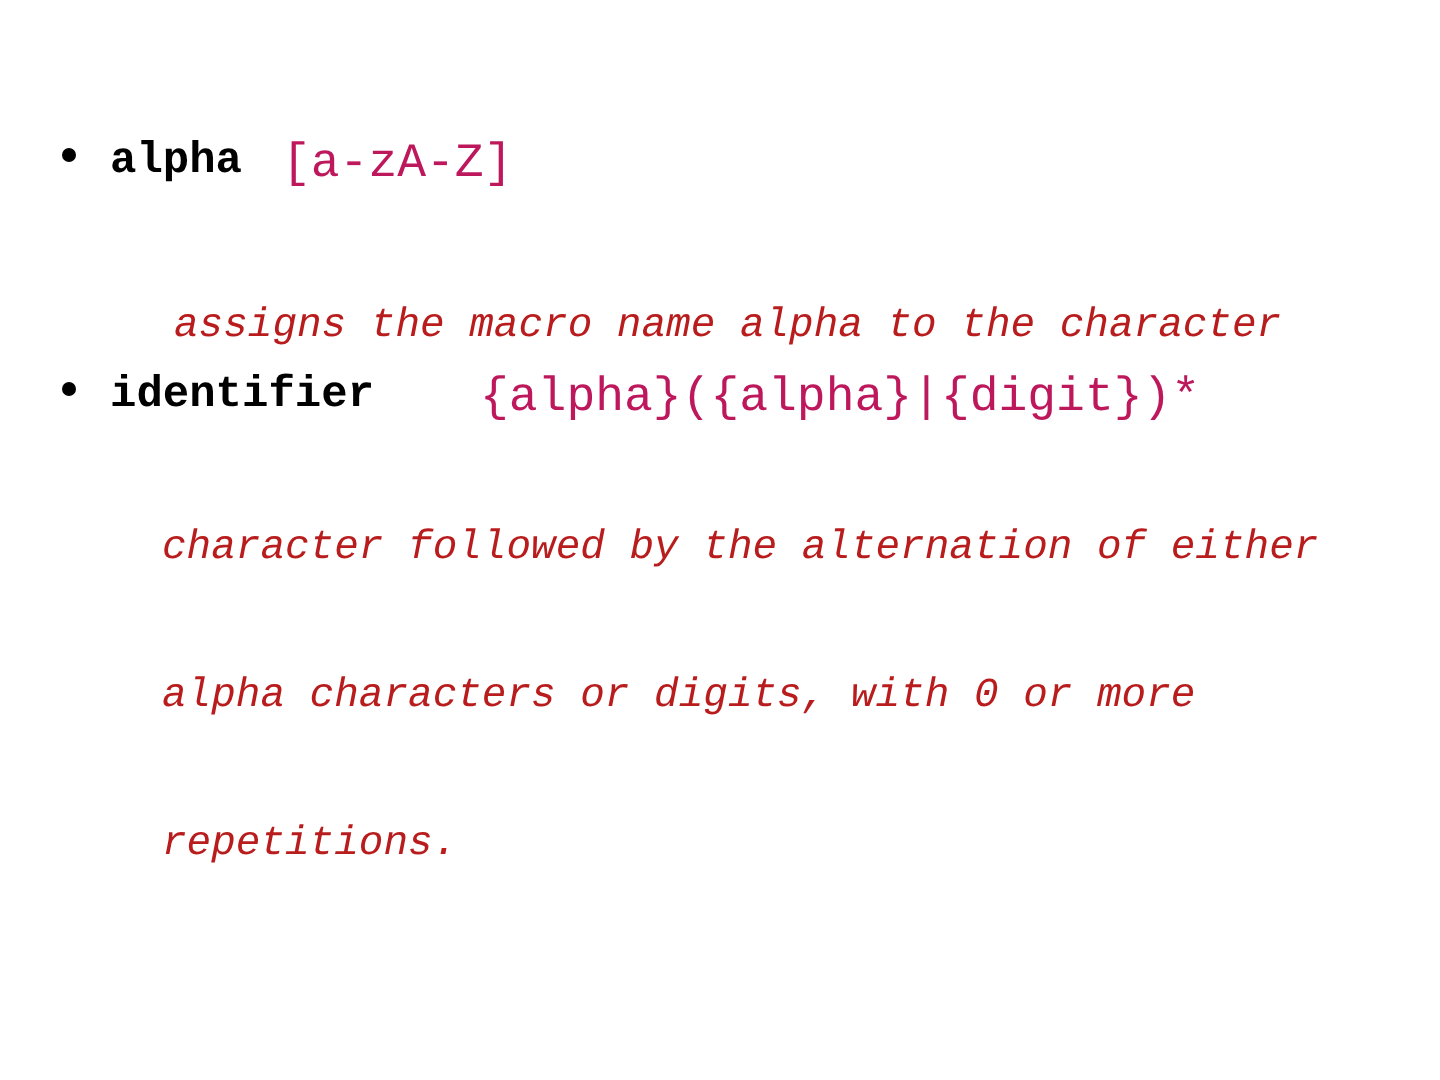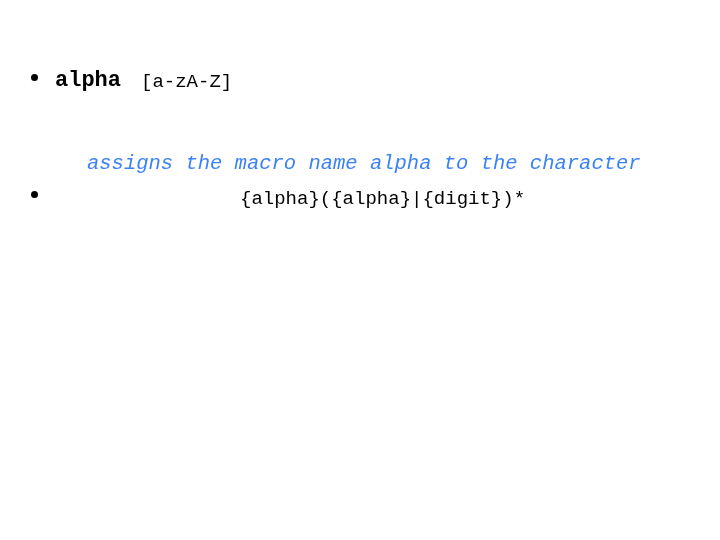--- a/index.html
+++ b/index.html
@@ -59,35 +59,35 @@
     line-height: 26px;
     letter-spacing: 0px;
     color: #000000;
   }
 
   .pattern {
     position: absolute;
     top: 3px;
     font-family: "Liberation Mono", "DejaVu Sans Mono", monospace;
     font-weight: normal;
-    font-size: 19px;
+    font-size: 24px;
     line-height: 23px;
-    color: #000000;
+    color: #be185d;
   }
 
   #bullet-1 .pattern { left: 141px; }
   #bullet-2 .pattern { left: 204px; margin-left: 36px; }
 
   .desc {
     position: absolute;
     font-family: "Liberation Mono", "DejaVu Sans Mono", monospace;
     font-style: italic;
     font-size: 20.5px;
     line-height: 24.8px;
-    color: #3b82f6;
+    color: #b91c1c;
     white-space: pre-wrap;
     margin: 0;
   }
 
   #desc-1 {
     left: 87px;
     top: 34px;
     width: 580px;
   }
 
@@ -114,19 +114,23 @@
       <span class="pattern">[a-zA-Z]</span>
     </div>
     <div class="desc" id="desc-1">
       <span class="desc-line">assigns the macro name alpha to the character</span>
     </div>
   </div>
 
   <div class="bullet-block" id="bullet-2">
     <div class="bullet-head">
       <span class="bullet-marker"></span>
+      <span class="term">identifier</span>
       <span class="pattern">{alpha}({alpha}|{digit})*</span>
     </div>
     <div class="desc" id="desc-2">
+      <span class="desc-line">character followed by the alternation of either</span>
+      <span class="desc-line">alpha characters or digits, with 0 or more</span>
+      <span class="desc-line">repetitions.</span>
     </div>
   </div>
 
 </div>
 
 </body></html>

